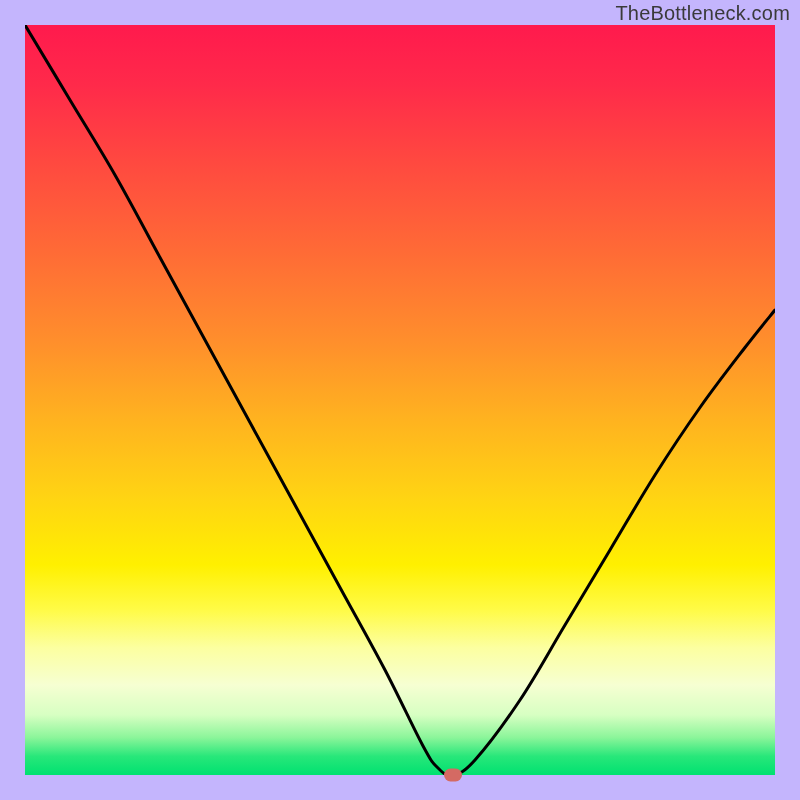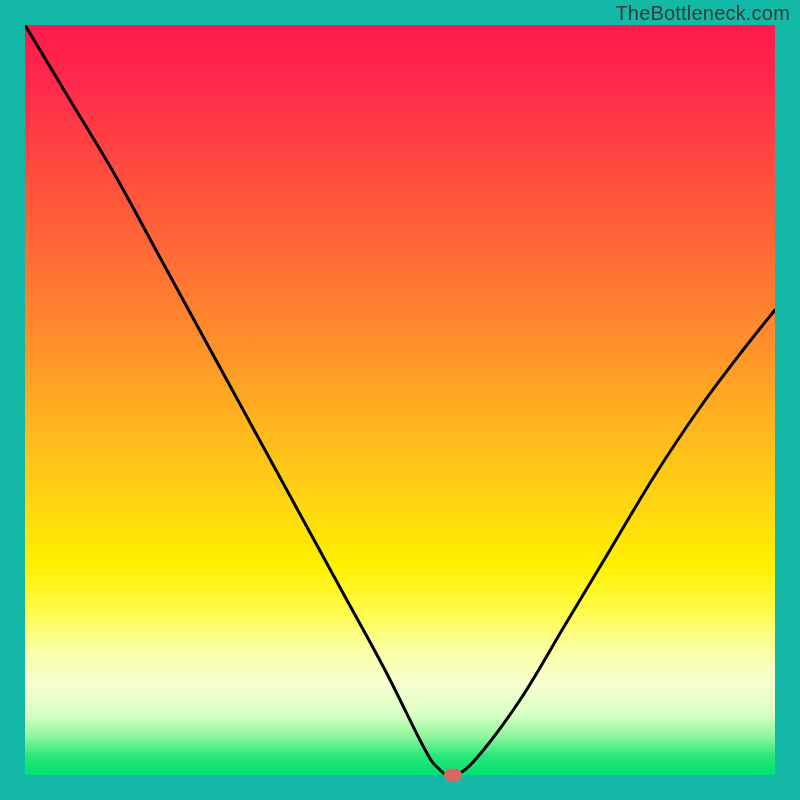--- a/index.html
+++ b/index.html
@@ -8,21 +8,21 @@
     width: 800px;
     height: 800px;
     background: #000;
     overflow: hidden;
     font-family: Arial, Helvetica, sans-serif;
   }
   .frame {
     position: relative;
     width: 800px;
     height: 800px;
-    background: #14b8a6;
+    background: #c4b5fd;
   }
   .attribution {
     position: absolute;
     top: 2px;
     right: 10px;
     color: #3a3a3a;
     font-size: 20px;
     letter-spacing: 0.2px;
     font-weight: 400;
   }

